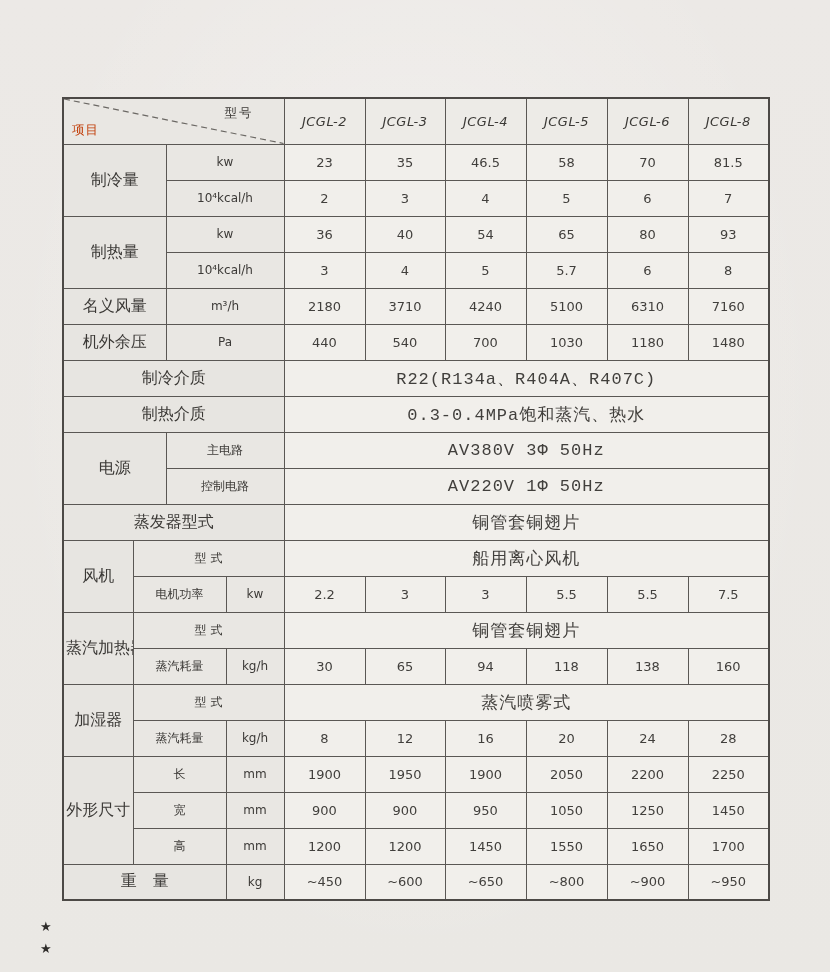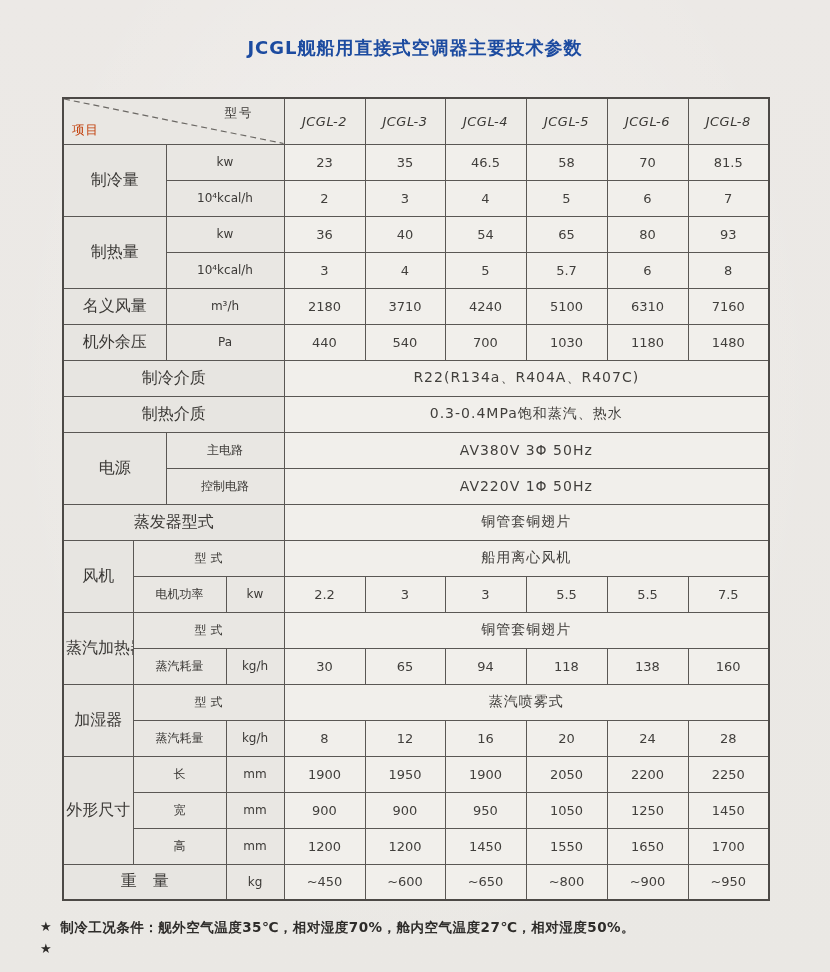--- a/index.html
+++ b/index.html
@@ -34,21 +34,21 @@
     vertical-align:middle;
     padding:0 2px;
     overflow:hidden;
     white-space:nowrap;
   }
   thead tr{height:46px;}
   tbody tr{height:36px;}
   .c-label{background:#e7e5e1;font-size:16px;color:#3b3936;}
   .c-unit{background:#e9e7e3;font-size:12px;color:#3b3936;margin-left:35px;}
   .c-value{background:#f1efeb;font-size:13px;color:#413f3c;}
-  .c-span{background:#f1efeb;font-size:14px;color:#413f3c;letter-spacing:1px;}
+  .c-span{background:#f1efeb;font-size:17px;color:#413f3c;letter-spacing:1px;font-family:Liberation Mono, monospace;}
   .c-model{background:#edebe7;font-size:13px;color:#3b3936;letter-spacing:.5px;font-style:italic;}
   .corner{
     position:relative;
     background:#e9e7e3;
     padding:0;
   }
   .corner svg{position:absolute;left:0;top:0;width:100%;height:100%;display:block;}
   .corner .tr-label{
     position:absolute;top:6px;right:30px;
     font-size:12.5px;letter-spacing:2px;color:#3b3936;
@@ -65,21 +65,20 @@
     font-size:13.5px;font-weight:600;color:#2e2c2a;
     line-height:22px;letter-spacing:.5px;
   }
   .footnote .star{margin-right:8px;font-size:13px;}
 </style>
 </head>
 <body>
 
 <div class="page">
 
-  <div class="title">JCGL舰船用直接式空调器主要技术参数</div>
 
   <div class="table-wrap">
     <table>
       <colgroup>
         <col style="width:70px">
           <col style="width:33px">
           <col style="width:60px">
           <col style="width:58px">
         <col style="width:81px">
           <col style="width:80px">
@@ -271,20 +270,19 @@
             <td class="c-value">~900</td>
             <td class="c-value">~950</td>
           </tr>
         </tbody>
     </table>
   </div>
 
   <div class="footnotes">
     <div class="footnote">
       <span class="star">★</span>
-      <span>制冷工况条件：舰外空气温度35℃，相对湿度70%，舱内空气温度27℃，相对湿度50%。</span>
     </div>
     <div class="footnote">
       <span class="star">★</span>
     </div>
   </div>
 
 </div>
 
 </body></html>

